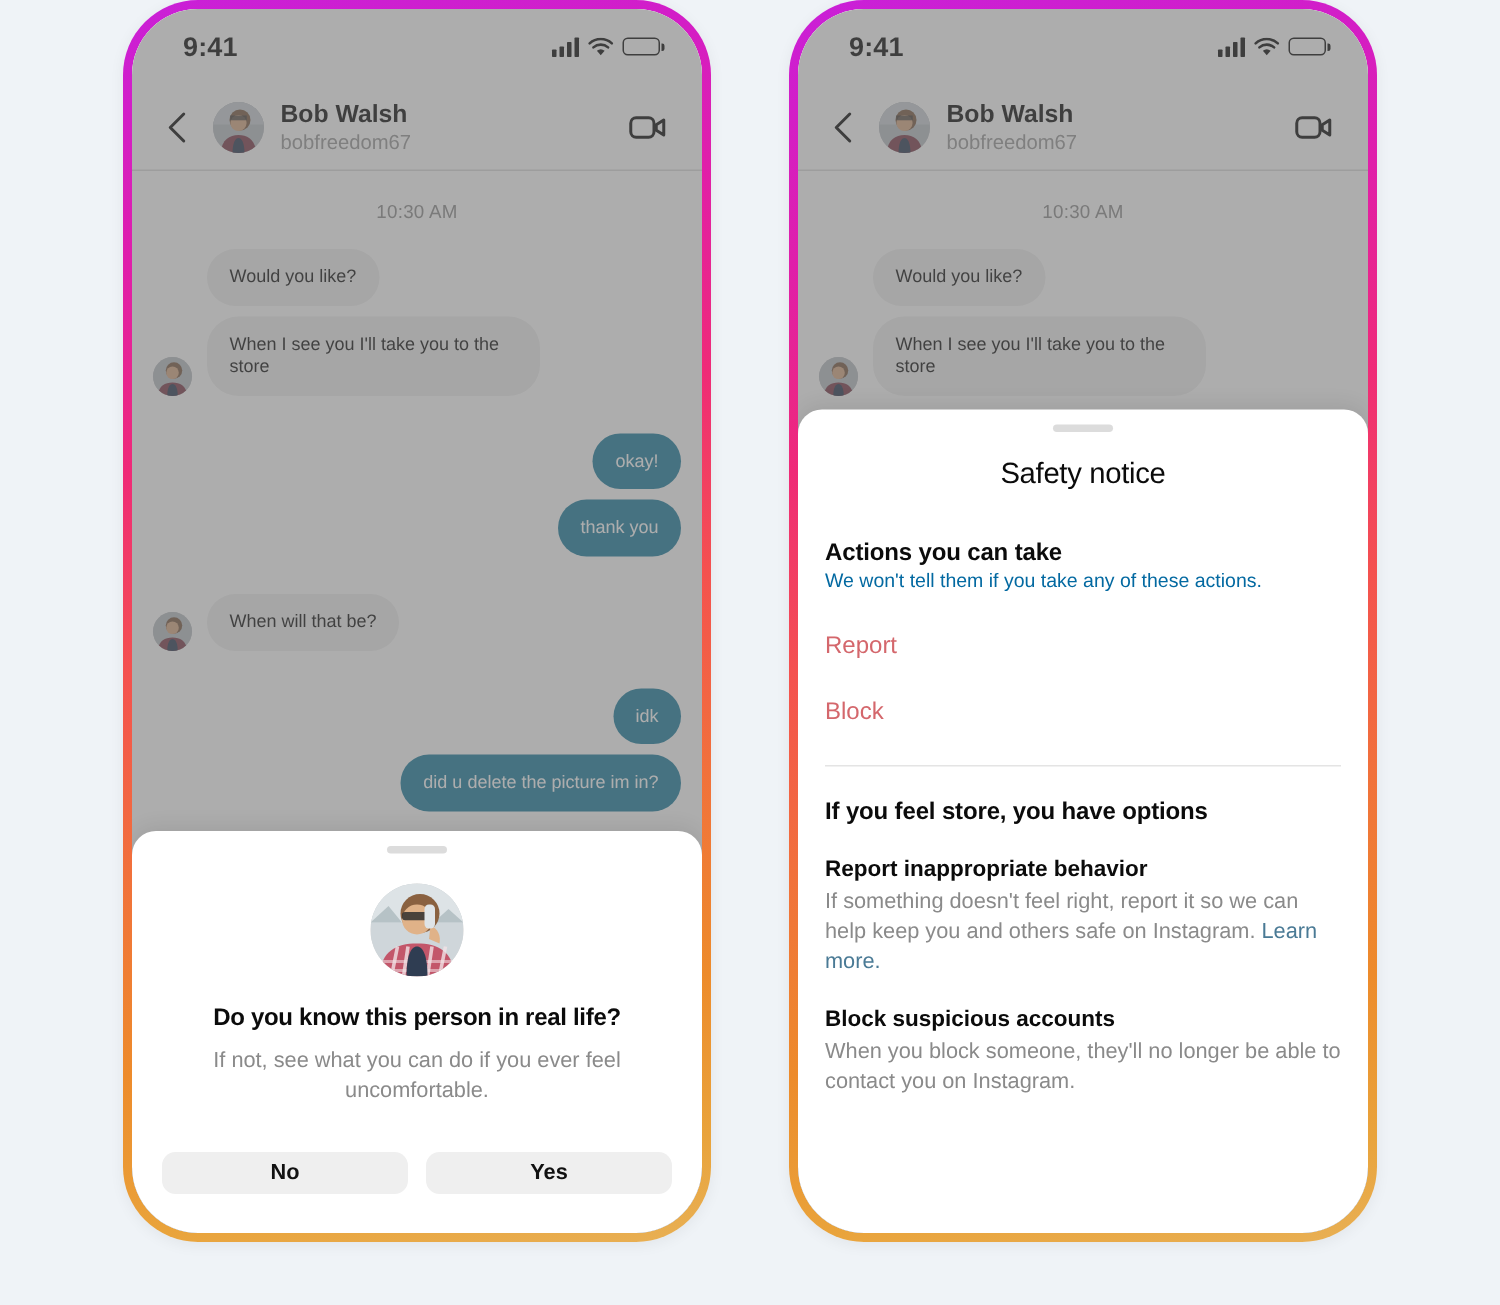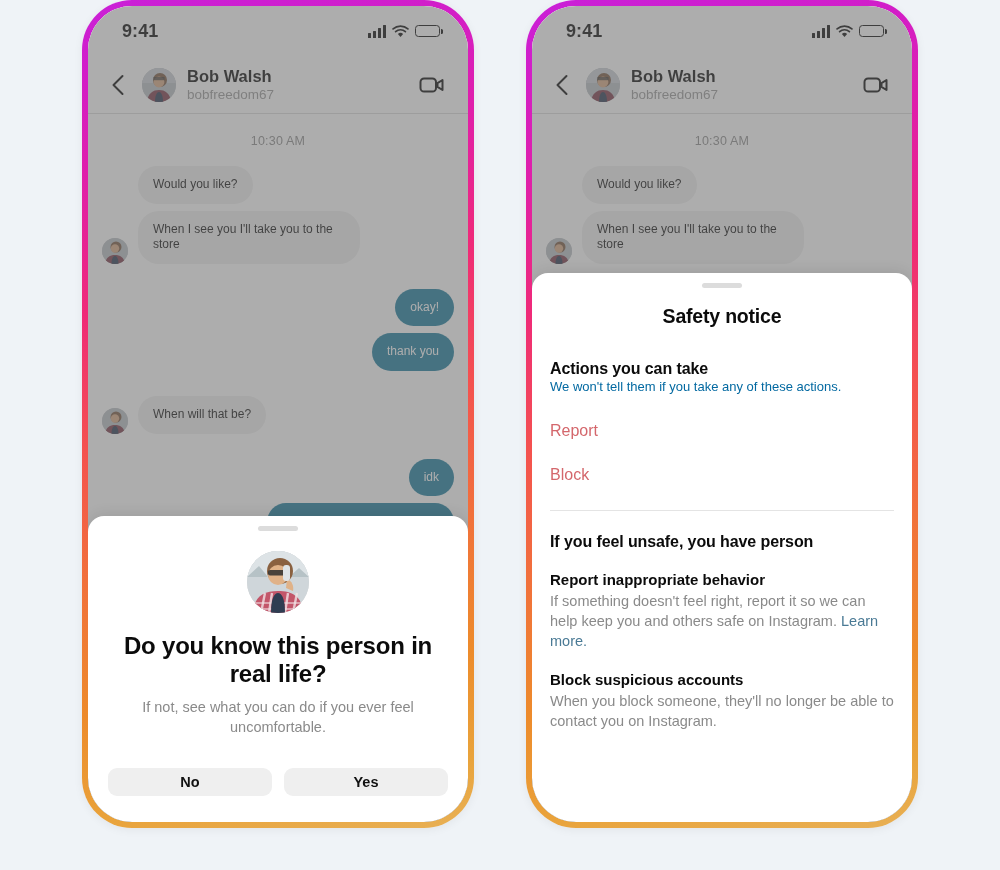--- a/index.html
+++ b/index.html
@@ -222,21 +222,21 @@
   .know-avatar {
     width: 62px; height: 62px;
     border-radius: 50%;
     margin: 20px auto 0 auto;
     overflow: hidden;
     background: #d4d4d4;
   }
   .know-avatar svg { display: block; width: 100%; height: 100%; }
   .know-title {
     text-align: center;
-    font-size: 24px;
+    font-size: 16px;
     font-weight: bold;
     color: #0b0b0b;
     margin-top: 19px;
     letter-spacing: -0.2px;
   }
   .know-sub {
     text-align: center;
     font-size: 14.5px;
     color: #8a8a8a;
     margin-top: 9px;
@@ -263,21 +263,21 @@
 
   
   .sheet-safety {
     height: 549px;
     display: flex;
     flex-direction: column;
   }
   .safety-title {
     text-align: center;
     font-size: 19.5px;
-    font-weight: bold;
+    font-weight: normal;
     color: #0b0b0b;
     margin-top: 17px;
     letter-spacing: -0.2px;
   }
   .safety-body {
     padding: 0 18px;
     flex: 1 1 auto;
   }
   .sec-head {
     font-size: 16px;
@@ -572,21 +572,21 @@
           <div class="actions-block">
             <div class="sec-head">Actions you can take</div>
             <div class="sec-sub">We won't tell them if you take any of these actions.</div>
             <span class="action-link">Report</span>
             <span class="action-link">Block</span>
           </div>
 
           <div class="divider"></div>
 
           <div class="options-block">
-            <div class="sec-head">If you feel unsafe, you have person</div>
+            <div class="sec-head">If you feel store, you have options</div>
 
             <div class="option-item">
               <div class="option-head">Report inappropriate behavior</div>
               <div class="option-text"><span>If something doesn't feel right, report it so we can help keep you and others safe on Instagram. </span><span class="learn-link">Learn more.</span></div>
             </div>
 
             <div class="option-item">
               <div class="option-head">Block suspicious accounts</div>
               <div class="option-text">When you block someone, they'll no longer be able to contact you on Instagram.</div>
             </div>

